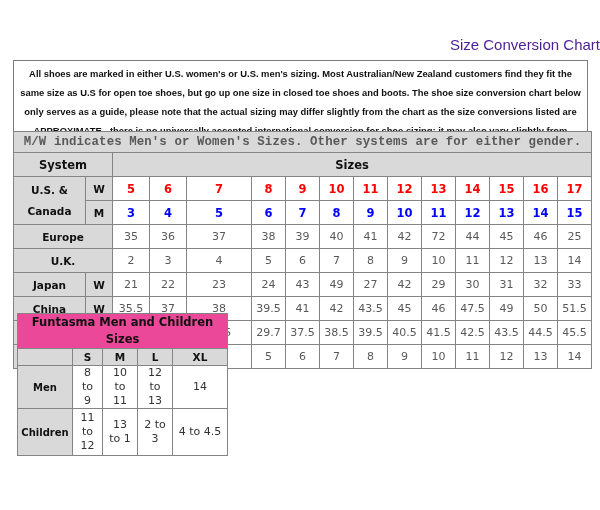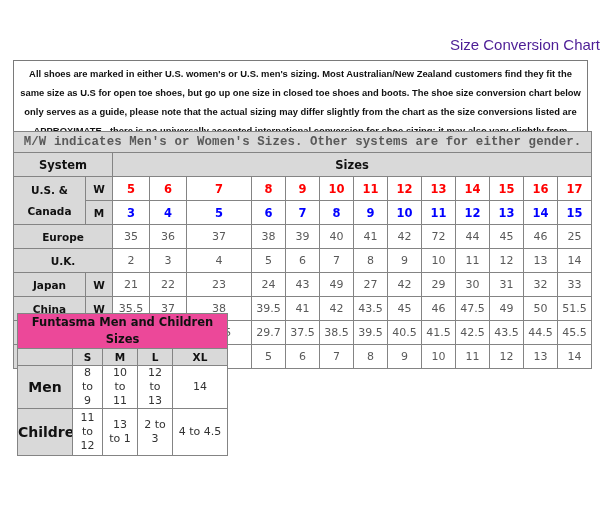--- a/index.html
+++ b/index.html
@@ -67,21 +67,21 @@
     font-size: 11.5px; font-weight: bold; color: #111111;
     line-height: 17px; height: 26px;
   }
   .fun .fh {
     background: var(--header-bg, #d9d9d9);
     font-size: 10.5px; font-weight: bold; color: #111111;
     height: 16px;
   }
   .fun .fl {
     background: var(--header-bg, #d9d9d9);
-    font-size: 14px; font-weight: bold; color: #111111;
+    font-size: 10px; font-weight: bold; color: #111111;
   }
   .fun .fv {
     background: #ffffff;
     font-size: 11px; color: #333333;
     line-height: 14px; white-space: pre-line;
   }
   .fun tr.men-row { height: 43px; }
   .fun tr.children-row { height: 47px; }
 </style>
 </head>

